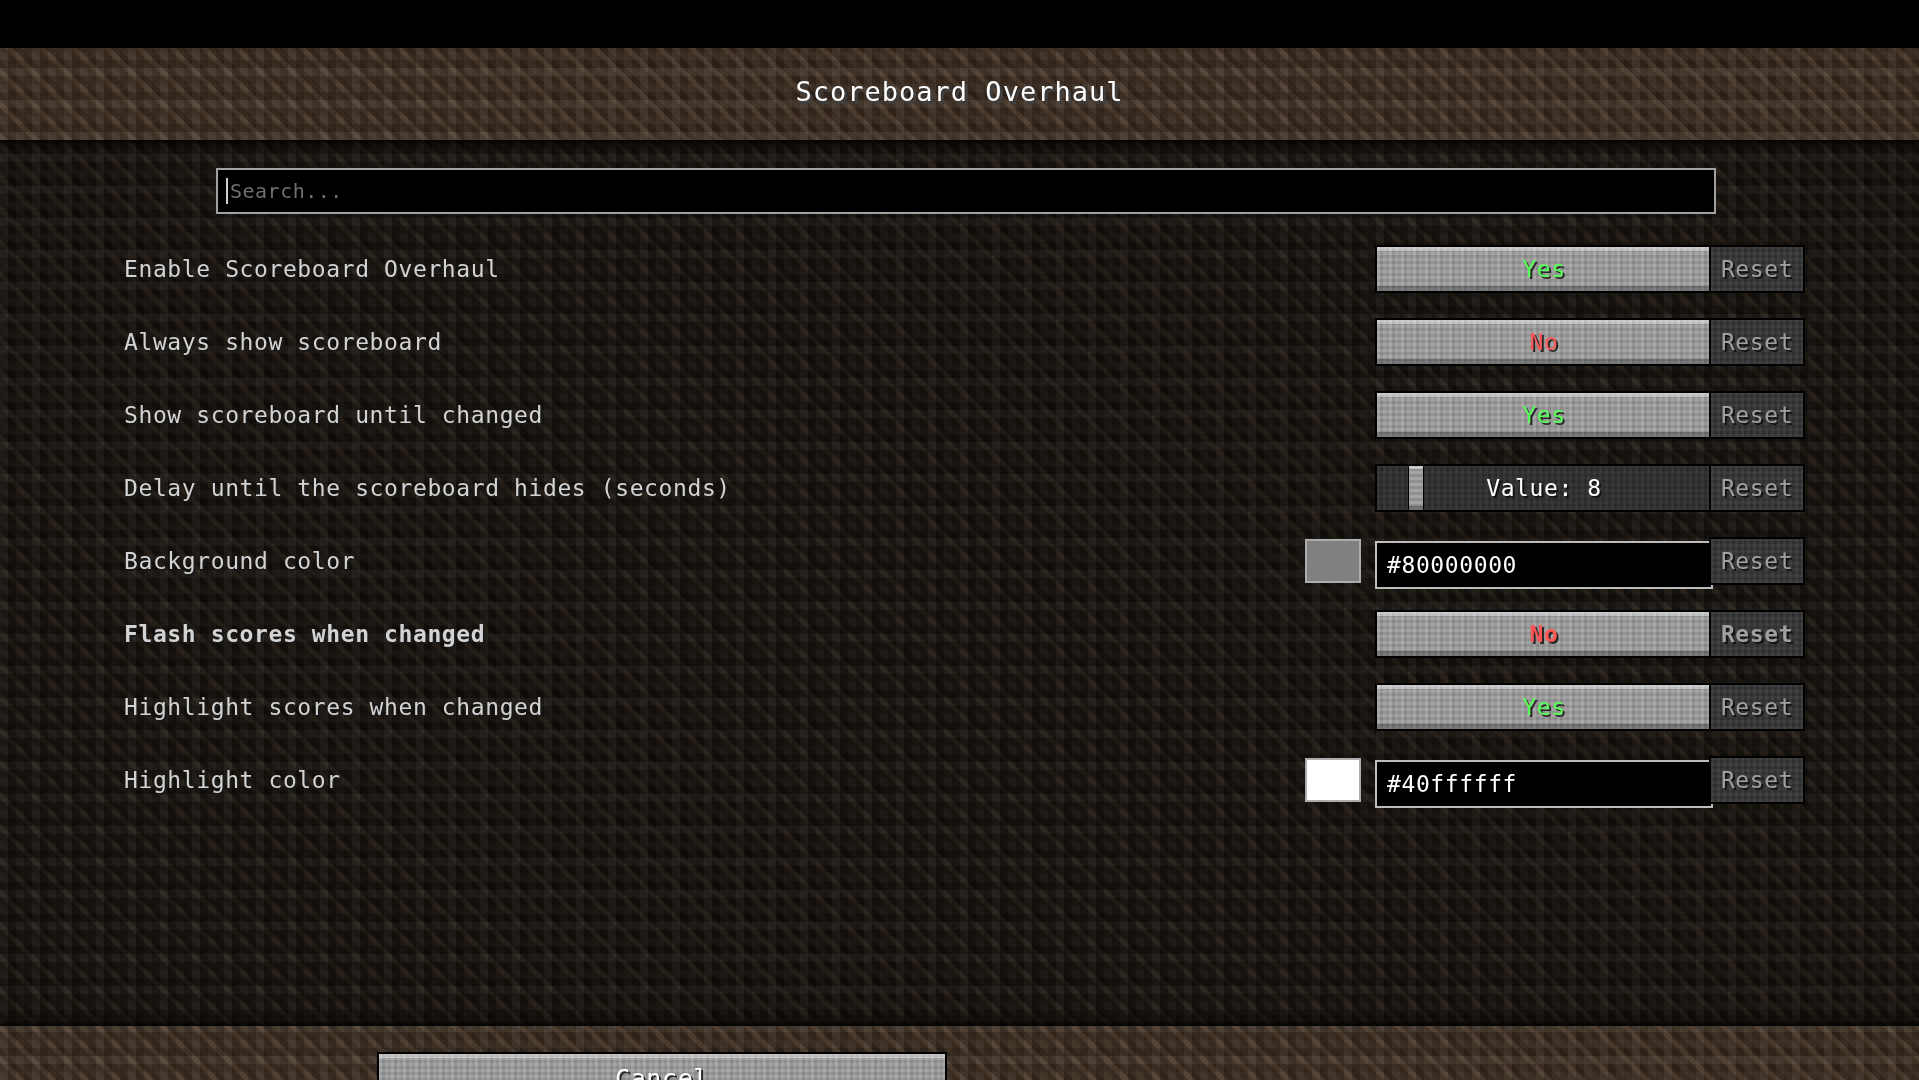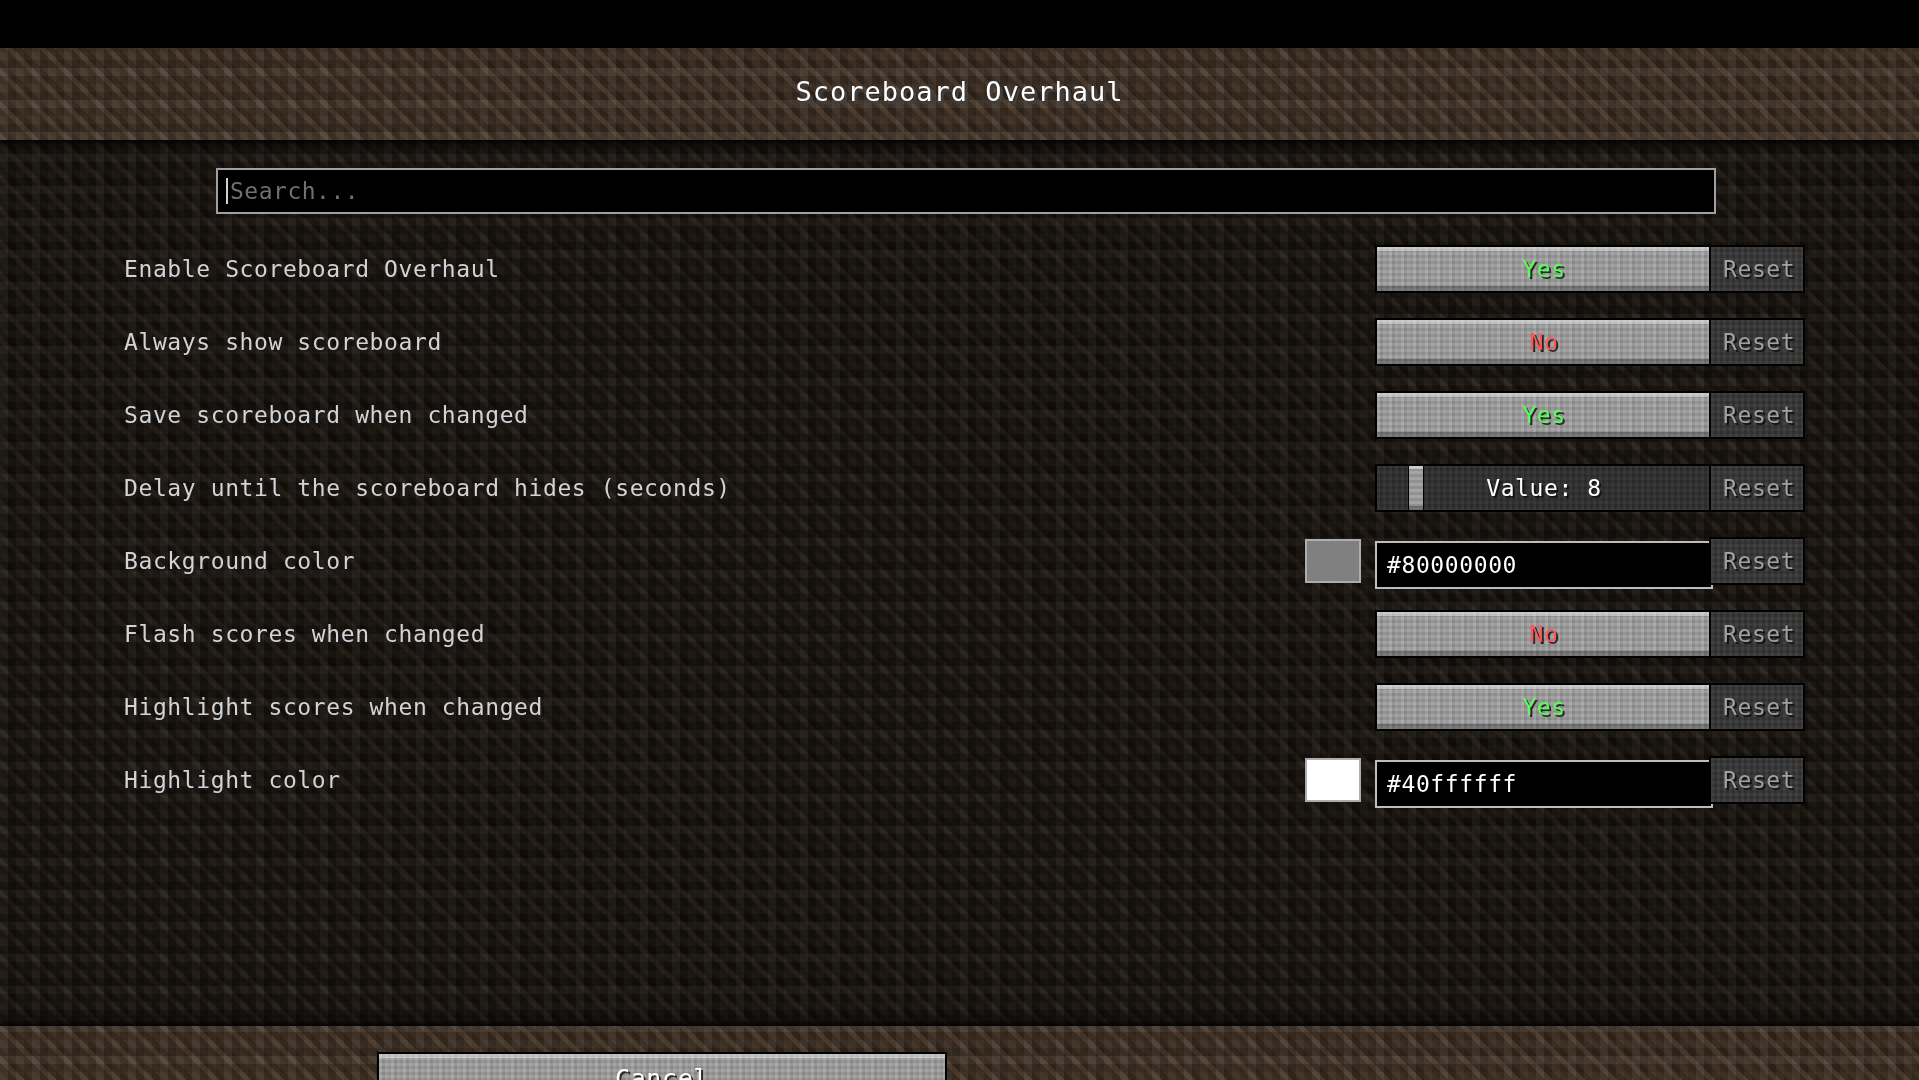--- a/index.html
+++ b/index.html
@@ -109,21 +109,21 @@
     position: absolute;
     left: 216px; top: 120px;
     width: 1500px; height: 46px;
   }
   #search-input {
     width: 100%; height: 100%;
     background: #000000;
     border: 2px solid #a0a0a0;
     color: #ef4444;
     font-family: inherit;
-    font-size: 23px;
+    font-size: 20px;
     letter-spacing: 0.5px;
     padding: 0 10px 0 12px;
     outline: none;
   }
   #search-input::placeholder { color: #707070; opacity: 1; }
   #search-caret {
     position: absolute;
     left: 10px; top: 10px;
     width: 2px; height: 26px;
     background: #d0d0d0;
@@ -198,26 +198,25 @@
     width: 100%; height: 100%;
     border: 2px solid #000000;
     background-color: #343434;
     background-image:
       repeating-linear-gradient(90deg,
         rgba(255,255,255,0.035) 0 3px, rgba(0,0,0,0.05) 3px 6px),
       repeating-linear-gradient(0deg,
         rgba(255,255,255,0.03) 0 3px, rgba(0,0,0,0.05) 3px 6px);
     display: flex;
     align-items: center;
-    justify-content: flex-start;
+    justify-content: center;
     font-size: 23px;
     letter-spacing: 0.6px;
     color: #a0a0a0;
     cursor: default;
-    padding-left: 12px;
   }
   .mc-button-dark > span {
     position: relative; z-index: 2;
     text-shadow: 2px 2px 0 rgba(10,10,10,0.8);
   }
 
   
   .mc-slider {
     position: relative;
     width: 100%; height: 100%;
@@ -355,21 +354,21 @@
             <span class="val-no">No</span>
           </div>
         </div>
         <div class="reset-slot">
           <div class="mc-button-dark">
             <span>Reset</span>
           </div>
         </div>
       </div>
       <div class="option-row" style="top: 343px;">
-        <div class="option-label">Save scoreboard when changed</div>
+        <div class="option-label">Show scoreboard until changed</div>
         <div class="control-slot">
           <div class="mc-button">
             <span class="val-yes">Yes</span>
           </div>
         </div>
         <div class="reset-slot">
           <div class="mc-button-dark">
             <span>Reset</span>
           </div>
         </div>
@@ -393,21 +392,21 @@
         <div class="color-slot">
           <div class="color-swatch" style="background: rgb(128, 128, 128);"></div>
           <div class="color-field">#80000000</div>
         </div>
         <div class="reset-slot">
           <div class="mc-button-dark">
             <span>Reset</span>
           </div>
         </div>
       </div>
-      <div class="option-row" style="top: 562px;">
+      <div class="option-row" style="top: 562px; font-weight: bold;">
         <div class="option-label">Flash scores when changed</div>
         <div class="control-slot">
           <div class="mc-button">
             <span class="val-no">No</span>
           </div>
         </div>
         <div class="reset-slot">
           <div class="mc-button-dark">
             <span>Reset</span>
           </div>

